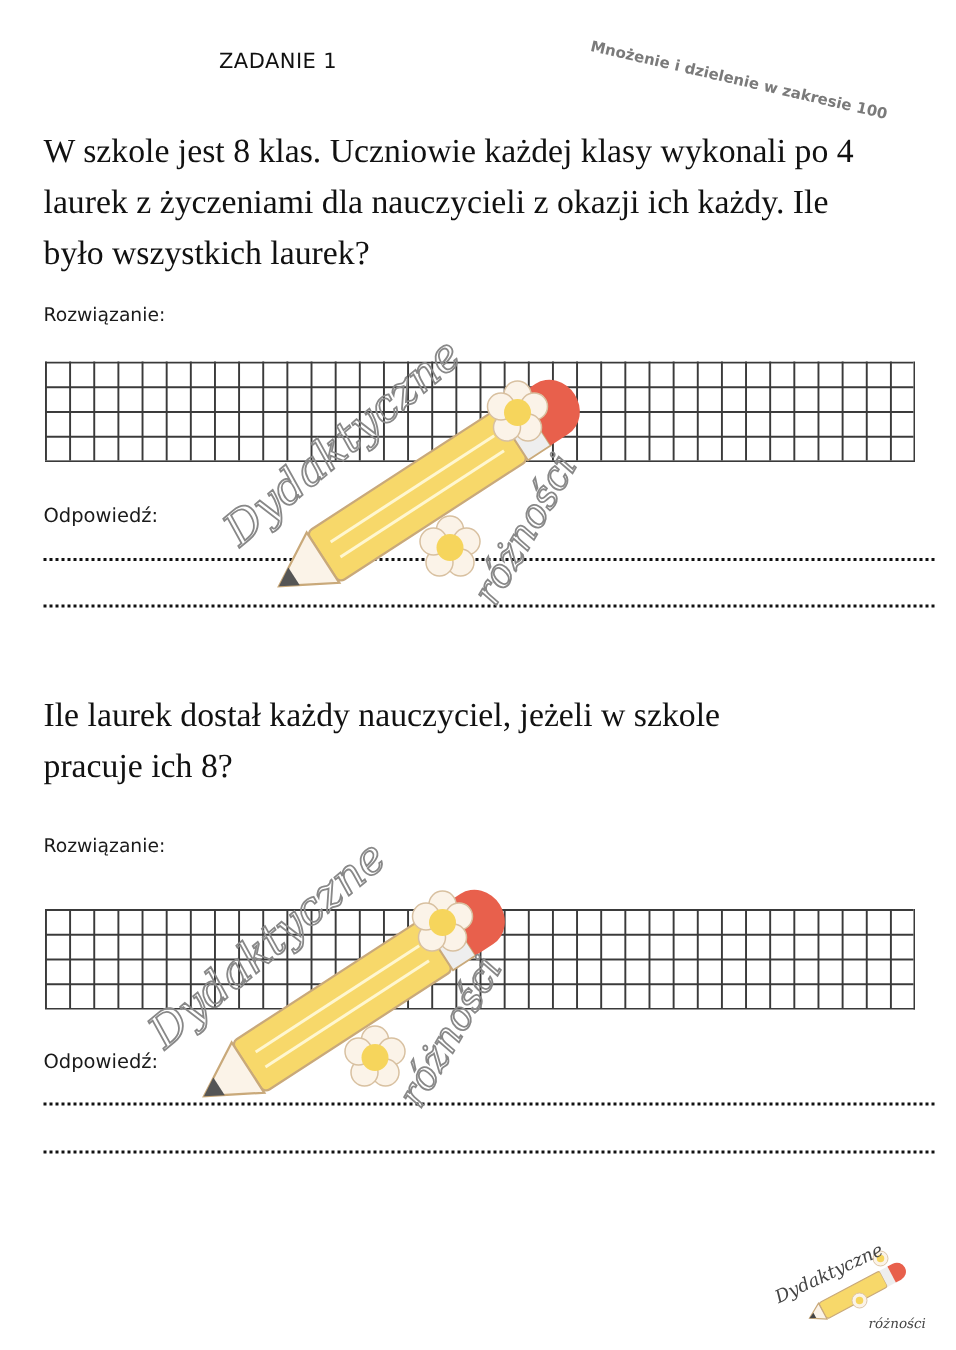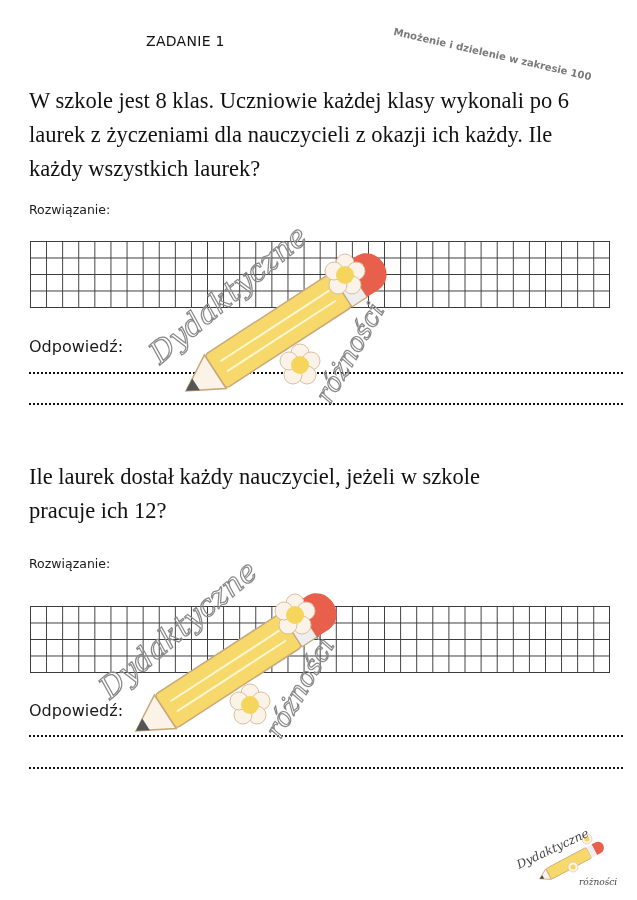--- a/index.html
+++ b/index.html
@@ -1,42 +1,42 @@
 <!DOCTYPE html>
 <html><head>
   <meta charset="utf-8">
   <style>
     html, body { margin:0; padding:0; background:#ffffff; }
     body { width:637px; height:900px; position:relative; overflow:hidden; font-family:"Liberation Sans", sans-serif; color:#1a1a1a; }
     .abs { position:absolute; }
     .title { left:146px; top:33px; font-family:"DejaVu Sans", sans-serif; font-weight:normal; font-size:14px; letter-spacing:0.3px; color:#111; }
     .topic { left:395px; top:26px; font-family:"DejaVu Sans", sans-serif; font-weight:bold; font-size:10px; color:#7a7a7a; transform:rotate(13deg); transform-origin:left top; white-space:nowrap; }
     .question { left:29px; font-family:"Liberation Serif", serif; font-size:22.5px; line-height:34px; color:#111; width:600px; }
-    .label { left:29px; font-family:"DejaVu Sans", sans-serif; font-size:16px; color:#1a1a1a; }
+    .label { left:29px; font-family:"DejaVu Sans", sans-serif; font-size:13px; color:#1a1a1a; }
     .label.small { font-size:12.5px;text-align:center; }
     .grid { left:30px; width:580px; height:67px;
       background-image:
         linear-gradient(to right, #3a3a3a 1px, transparent 1px),
         linear-gradient(to bottom, #3a3a3a 1px, transparent 1px);
       background-size:16.1px 100%, 100% 16.5px;
       border-right:1px solid #3a3a3a; border-bottom:1px solid #3a3a3a; box-sizing:border-box; }
     .dots { left:29px; width:594px; height:0; border-top:2.5px dotted #111; }
     .watermark { pointer-events:none; }
     .logo { pointer-events:none; }
   </style>
 </head>
 <body>
 
 <div class="abs title">ZADANIE 1</div>
 <div class="abs topic">Mnożenie i dzielenie w zakresie 100</div>
 
 <div class="abs question" style="top:84px;">
-  <div>W szkole jest 8 klas. Uczniowie każdej klasy wykonali po 6</div>
+  <div>W szkole jest 8 klas. Uczniowie każdej klasy wykonali po 4</div>
   <div>laurek z życzeniami dla nauczycieli z okazji ich każdy. Ile</div>
-  <div>każdy wszystkich laurek?</div>
+  <div>było wszystkich laurek?</div>
 </div>
 <div class="abs label small" style="top:202px;">Rozwiązanie:</div>
 <div class="abs grid" style="top:241px;"></div>
 <div class="abs label" style="top:337px;">Odpowiedź:</div>
 <div class="abs dots" style="top:372px;"></div>
 <div class="abs dots" style="top:403px;"></div>
 
 <svg class="abs watermark" style="left:140px; top:225px;" width="310" height="190" viewBox="0 0 310 190">
   <g transform="translate(155,95) rotate(-33)">
     <rect x="-95" y="-20" width="150" height="40" rx="4" fill="#f7d86a" stroke="#c9a97a" stroke-width="1.5"></rect>
@@ -63,21 +63,21 @@
     <circle cx="-7" cy="10" r="9" fill="#fbf3e8" stroke="#d8c0a0"></circle>
     <circle cx="-11" cy="-4" r="9" fill="#fbf3e8" stroke="#d8c0a0"></circle>
     <circle cx="0" cy="0" r="9" fill="#f6d55c"></circle>
   </g>
   <text x="20" y="140" transform="rotate(-40 20 140)" font-family="DejaVu Serif, serif" font-style="italic" font-size="30" fill="none" stroke="#888" stroke-width="1.2">Dydaktyczne</text>
   <text x="190" y="180" transform="rotate(-60 190 180)" font-family="DejaVu Serif, serif" font-style="italic" font-size="26" fill="none" stroke="#888" stroke-width="1.2">różności</text>
 </svg>
 
 <div class="abs question" style="top:460px;">
   <div>Ile laurek dostał każdy nauczyciel, jeżeli w szkole</div>
-  <div>pracuje ich 12?</div>
+  <div>pracuje ich 8?</div>
 </div>
 <div class="abs label small" style="top:556px;">Rozwiązanie:</div>
 <div class="abs grid" style="top:606px;"></div>
 <div class="abs label" style="top:701px;">Odpowiedź:</div>
 <div class="abs dots" style="top:735px;"></div>
 <div class="abs dots" style="top:767px;"></div>
 
 <svg class="abs watermark" style="left:90px; top:560px;" width="310" height="190" viewBox="0 0 310 190">
   <g transform="translate(155,100) rotate(-33)">
     <rect x="-95" y="-20" width="150" height="40" rx="4" fill="#f7d86a" stroke="#c9a97a" stroke-width="1.5"></rect>

